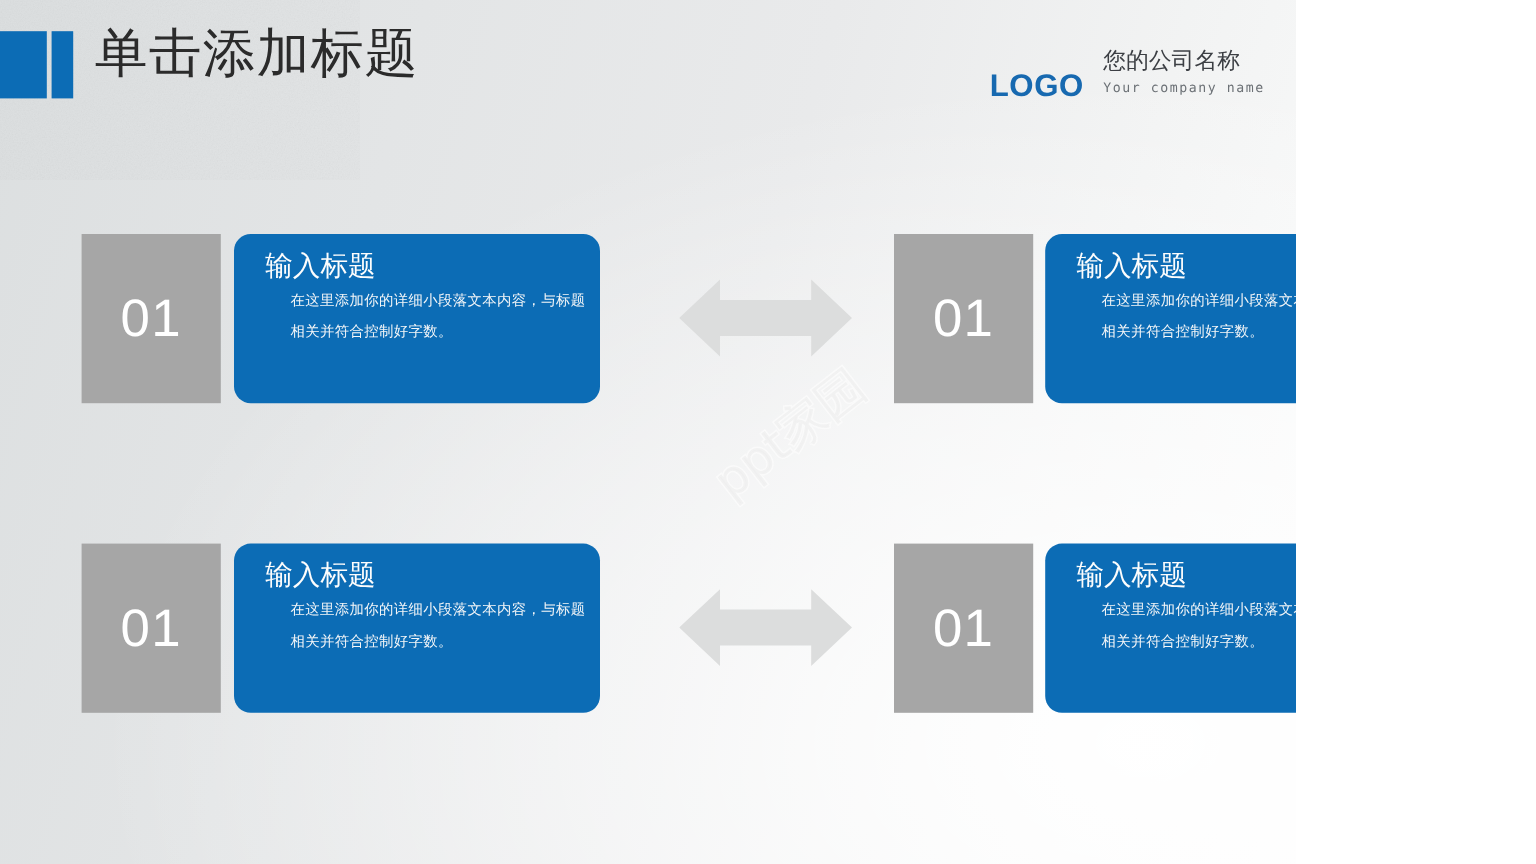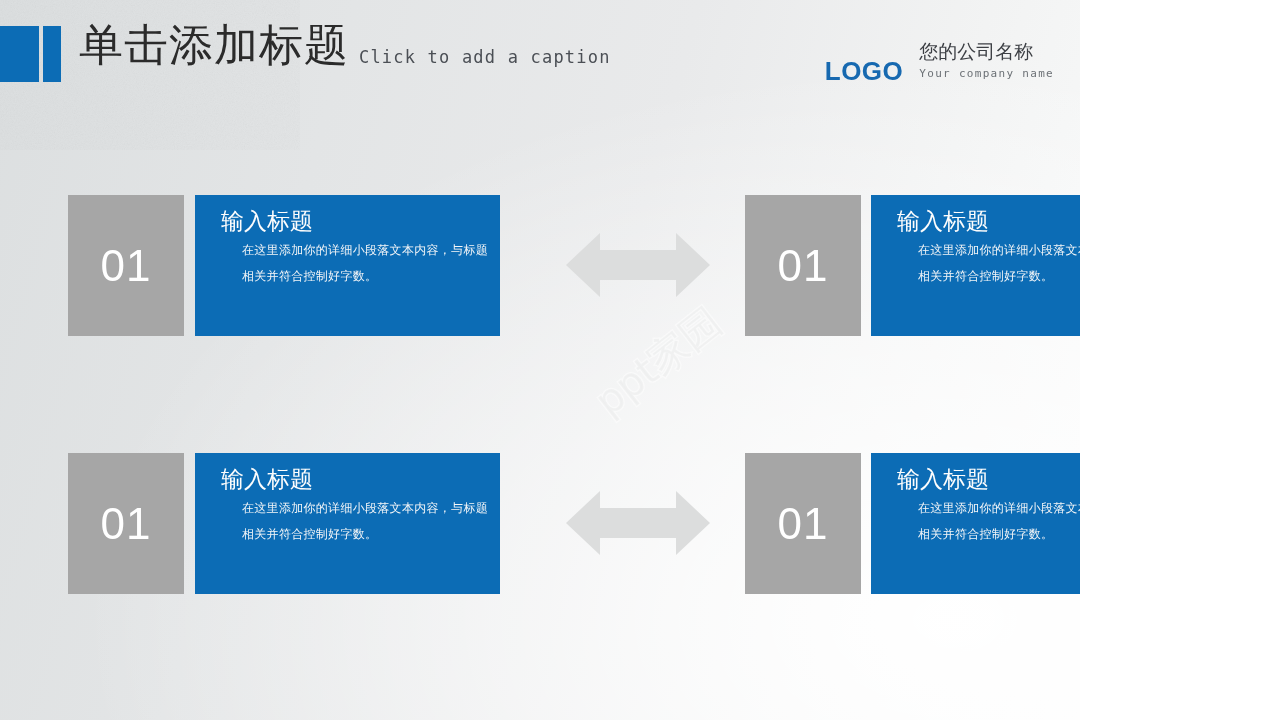--- a/index.html
+++ b/index.html
@@ -147,20 +147,21 @@
     font-weight: 300;
     letter-spacing: 1px;
   }
   .text-box {
     background: #0c6cb5;
     color: #ffffff;
     padding: 10px 0 20px 26px;
     width: 305px;
     flex: 0 0 305px;
     box-sizing: border-box;
+    border-radius: 14px;
   }
   .text-box .bt {
     font-size: 23px;
     line-height: 32px;
     font-weight: 400;
     color: #fdfdfd;
     white-space: nowrap;
   }
   .text-box .bd {
     font-size: 12px;
@@ -209,21 +210,20 @@
   </svg>
 
   <div class="accent-bars">
     <div class="bar-a"></div>
     <div class="gap"></div>
     <div class="bar-b"></div>
   </div>
 
   <div class="title-wrap">
     <div class="slide-title">单击添加标题</div>
-    <div class="slide-caption">Click to add a caption</div>
   </div>
 
   <div class="brand">
     <div class="brand-logo">LOGO</div>
     <div class="brand-names">
       <div class="brand-cn">您的公司名称</div>
       <div class="brand-en">Your company name</div>
     </div>
   </div>
 

